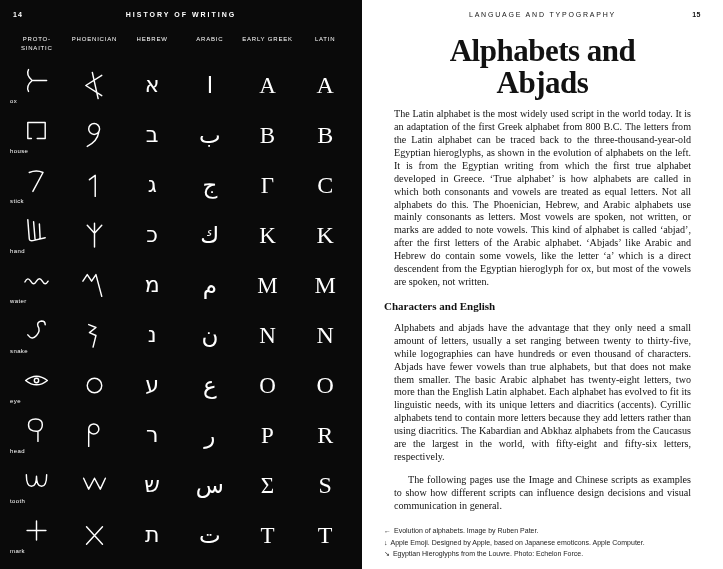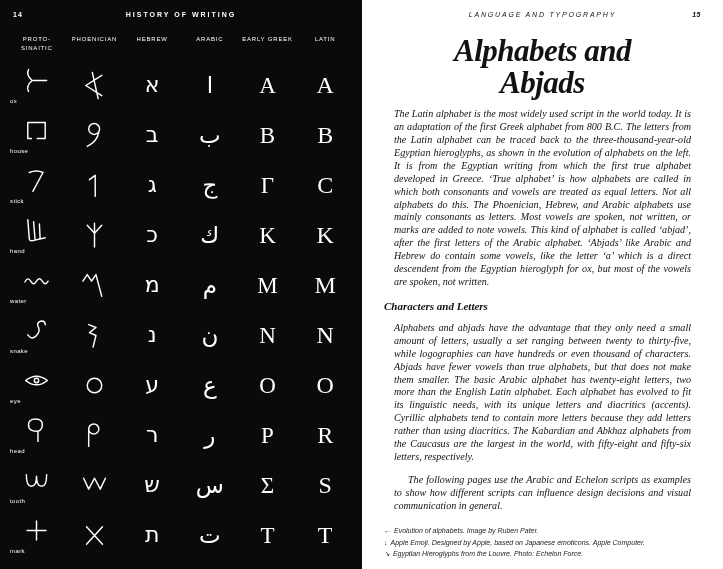--- a/index.html
+++ b/index.html
@@ -69,21 +69,20 @@
   }
   .page-right {
     width: 361px; height: 569px;
     background: #ffffff;
     color: #121212;
     box-sizing: border-box;
     padding: 11px 22px 8px 22px;
     position: relative;
     overflow: hidden;
     flex: 0 0 361px;
-    font-style: italic;
   }
   .right-header {
     position: relative;
     text-align: center;
     font-family: "Liberation Sans", sans-serif;
     font-size: 7px; letter-spacing: 1.8px;
     height: 12px;
   }
   .right-pageno {
     position: absolute; right: 0; top: 0;
@@ -288,23 +287,23 @@
     </div>
 </div>
 
 <div class="page-right">
   <div class="right-header">
     <div>LANGUAGE AND TYPOGRAPHY</div>
     <span class="right-pageno">15</span>
   </div>
   <h1 class="title">Alphabets and Abjads</h1>
   <p class="body">The Latin alphabet is the most widely used script in the world today. It is an adaptation of the first Greek alphabet from 800 B.C. The letters from the Latin alphabet can be traced back to the three-thousand-year-old Egyptian hieroglyphs, as shown in the evolution of alphabets on the left. It is from the Egyptian writing from which the first true alphabet developed in Greece. ‘True alphabet’ is how alphabets are called in which both consonants and vowels are treated as equal letters. Not all alphabets do this. The Phoenician, Hebrew, and Arabic alphabets use mainly consonants as letters. Most vowels are spoken, not written, or marks are added to note vowels. This kind of alphabet is called ‘abjad’, after the first letters of the Arabic alphabet. ‘Abjads’ like Arabic and Hebrew do contain some vowels, like the letter ‘a’ which is a direct descendent from the Egyptian hieroglyph for ox, but most of the vowels are spoken, not written.</p>
-  <h2 class="section">Characters and Letters</h2>
+  <h2 class="section">Characters and English</h2>
   <p class="body">Alphabets and abjads have the advantage that they only need a small amount of letters, usually a set ranging between twenty to thirty-five, while logographies can have hundreds or even thousand of characters. Abjads have fewer vowels than true alphabets, but that does not make them smaller. The basic Arabic alphabet has twenty-eight letters, two more than the English Latin alphabet. Each alphabet has evolved to fit its linguistic needs, with its unique letters and diacritics (accents). Cyrillic alphabets tend to contain more letters because they add letters rather than using diacritics. The Kabardian and Abkhaz alphabets from the Caucasus are the largest in the world, with fifty-eight and fifty-six letters, respectively.</p>
-  <p class="body closing">The following pages use the Arabic and Echelon scripts as examples to show how different scripts can influence design decisions and visual communication in general.</p>
+  <p class="body closing">The following pages use the Image and Chinese scripts as examples to show how different scripts can influence design decisions and visual communication in general.</p>
   <div class="captions">
     <div class="caption-line">
       <span class="caption-arrow">←</span><span>Evolution of alphabets. Image by Ruben Pater.</span>
     </div>
     <div class="caption-line">
       <span class="caption-arrow">↓</span><span>Apple Emoji. Designed by Apple, based on Japanese emoticons. Apple Computer.</span>
     </div>
     <div class="caption-line">
       <span class="caption-arrow">↘</span><span>Egyptian Hieroglyphs from the Louvre. Photo: Echelon Force.</span>
     </div>

